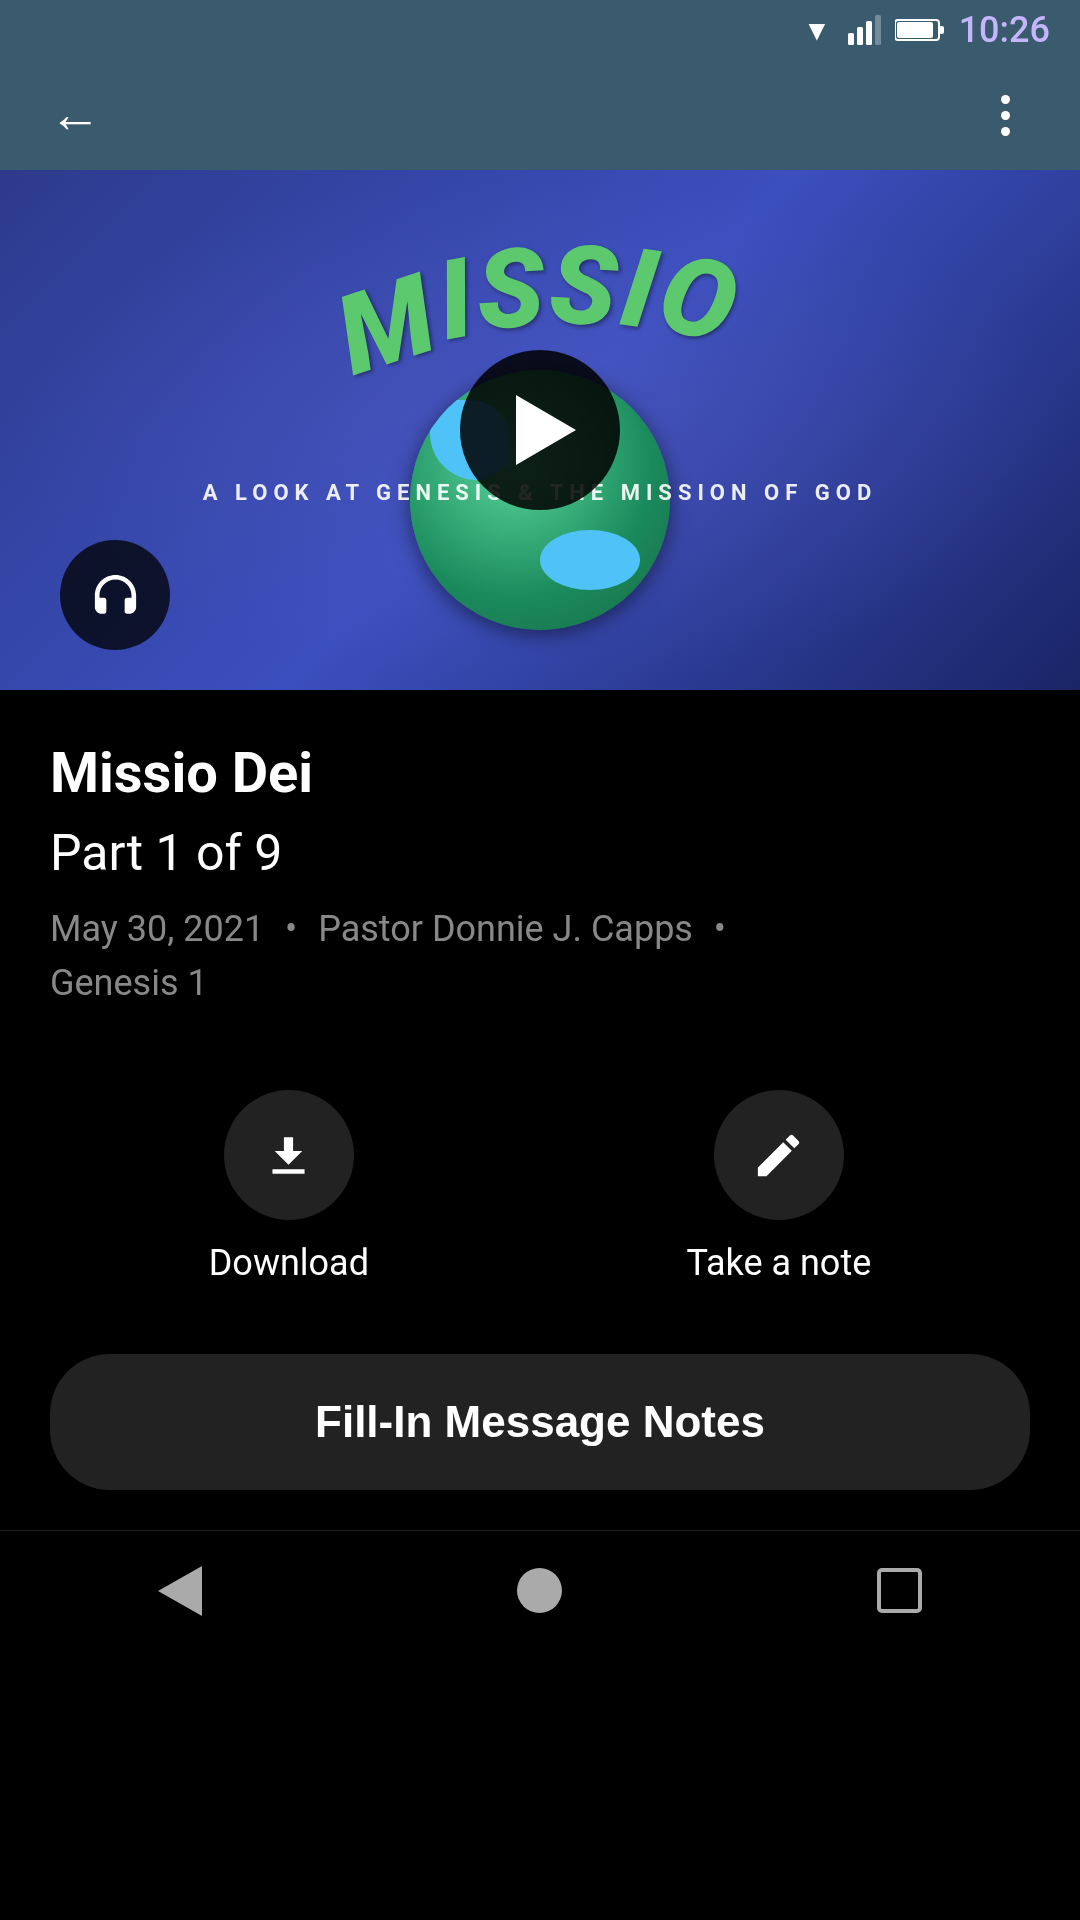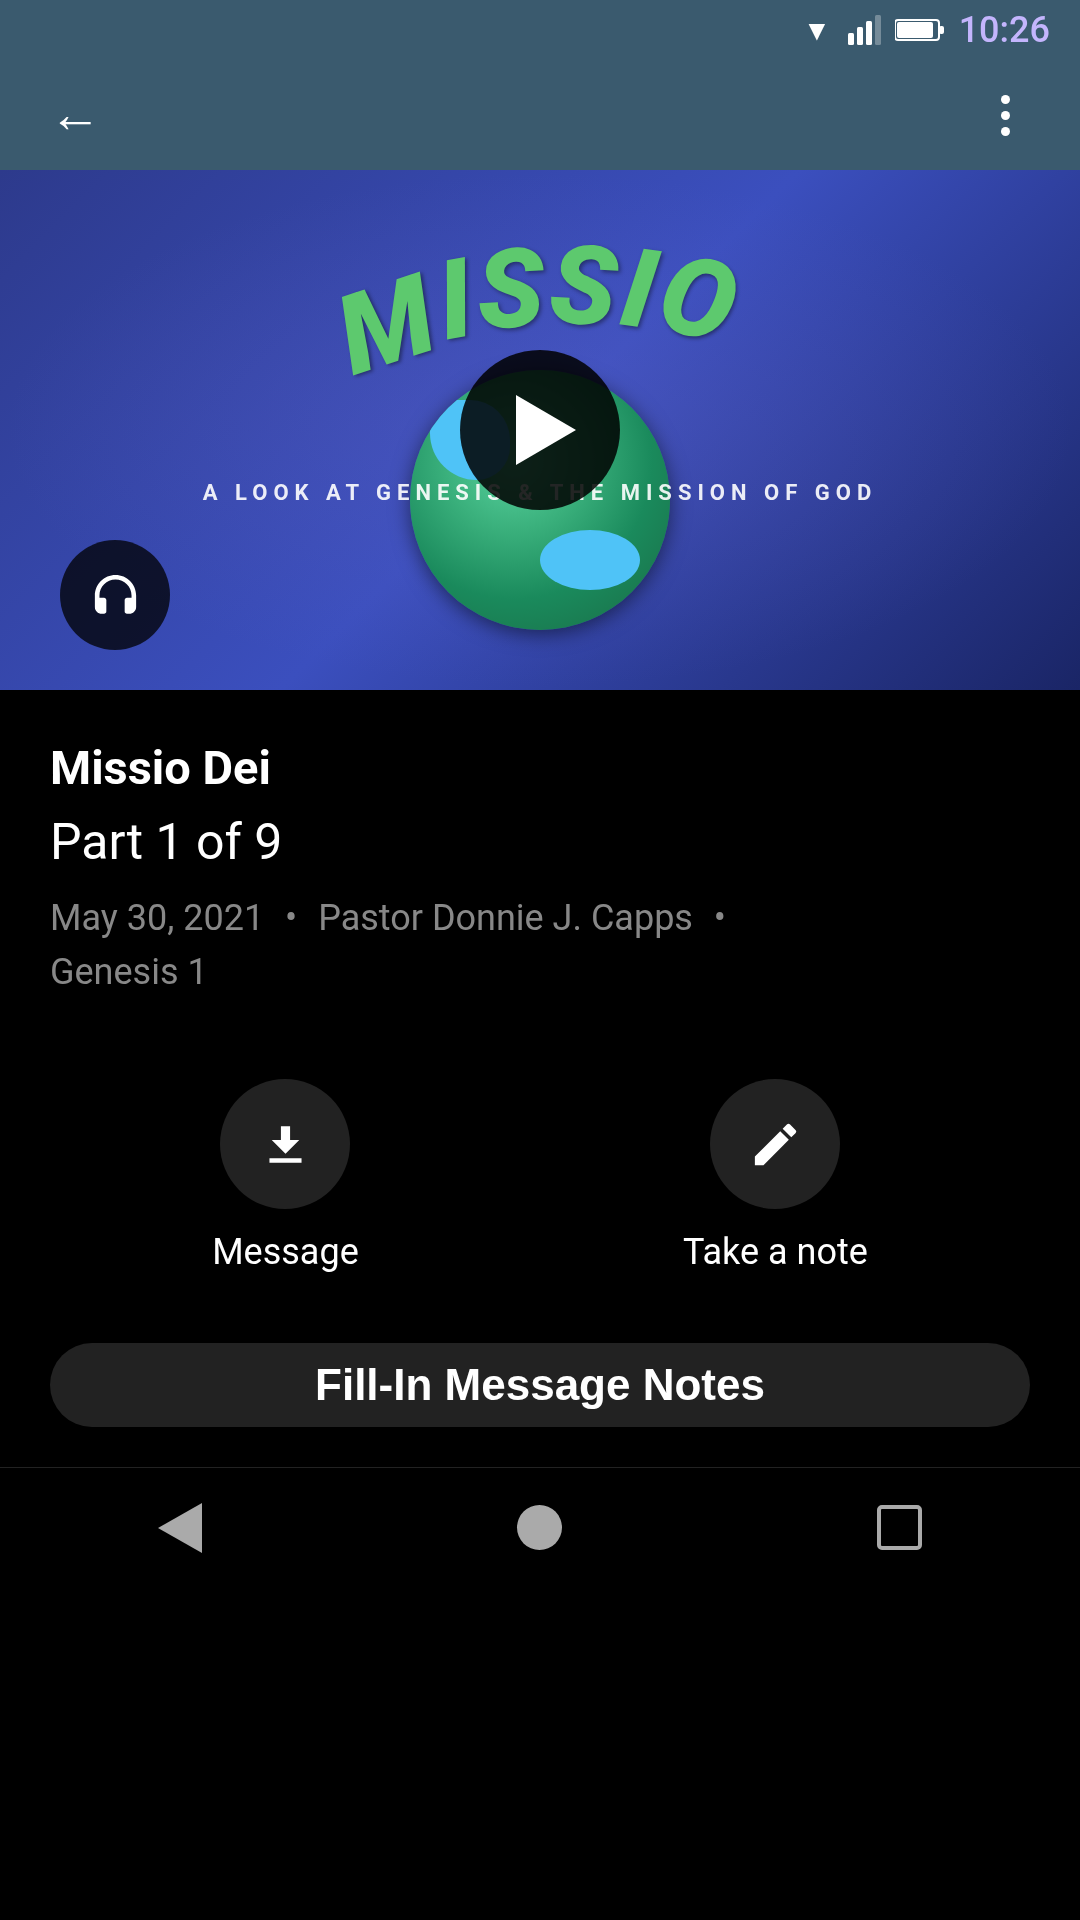--- a/index.html
+++ b/index.html
@@ -214,21 +214,21 @@
       fill: #fff;
     }
 
     
     .content {
       background: #000;
       padding: 50px 50px 40px 50px;
     }
 
     .sermon-title {
-      font-size: 47px;
+      font-size: 56px;
       font-weight: 700;
       color: #fff;
       margin-bottom: 18px;
     }
     .sermon-part {
       font-size: 50px;
       font-weight: 400;
       color: #fff;
       margin-bottom: 20px;
     }
@@ -282,21 +282,21 @@
     }
     .share-svg {
       width: 55px;
       height: 55px;
       fill: #fff;
     }
 
     
     .fill-in-btn {
       width: 100%;
-      height: 84px;
+      height: 136px;
       background: #222;
       border-radius: 60px;
       display: flex;
       align-items: center;
       justify-content: center;
       cursor: pointer;
       border: none;
     }
     .fill-in-label {
       font-size: 44px;
@@ -405,21 +405,21 @@
   </div>
 
   <div class="action-buttons">
 
     <div class="action-btn-wrap">
       <div class="action-circle">
         <svg class="download-svg" viewBox="0 0 24 24" xmlns="http://www.w3.org/2000/svg">
           <path d="M12 16l-6-6h4V4h4v6h4l-6 6zm-7 4v-2h14v2H5z"></path>
         </svg>
       </div>
-      <span class="action-label">Message</span>
+      <span class="action-label">Download</span>
     </div>
 
     <div class="action-btn-wrap">
       <div class="action-circle">
         <svg class="note-svg" viewBox="0 0 24 24" xmlns="http://www.w3.org/2000/svg">
           <path d="M3 17.25V21h3.75L17.81 9.94l-3.75-3.75L3 17.25zM20.71 7.04a1 1 0 0 0 0-1.41l-2.34-2.34a1 1 0 0 0-1.41 0l-1.83 1.83 3.75 3.75 1.83-1.83z"></path>
         </svg>
       </div>
       <span class="action-label">Take a note</span>
     </div>

